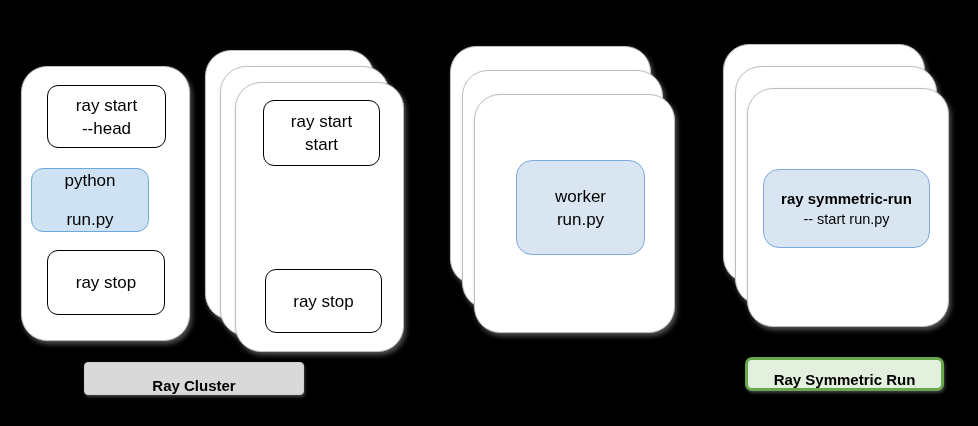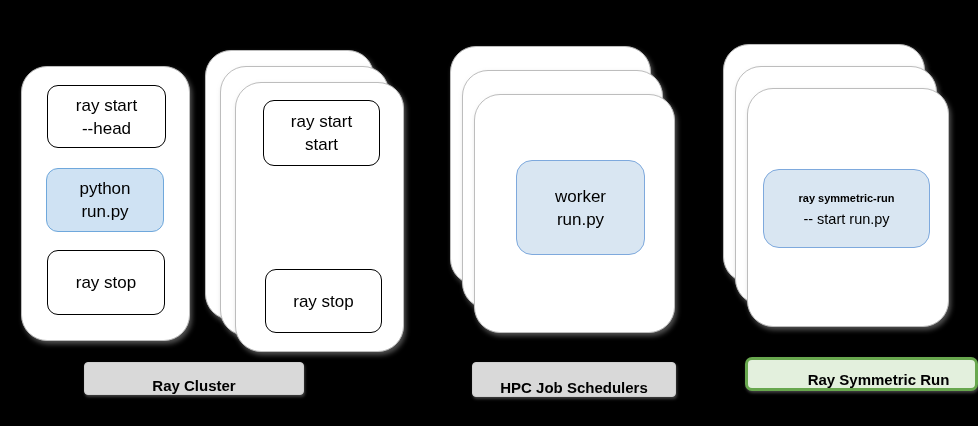--- a/index.html
+++ b/index.html
@@ -37,27 +37,27 @@
   .cmd.blue {
     background: var(--blue-fill, #cfe2f3);
     border: 1.5px solid var(--blue-border, #6fa8dc);
     border-radius: 12px;
   }
   .cmd.blue-soft {
     background: var(--blue-soft-fill, #d9e6f2);
     border: 1.5px solid var(--blue-soft-border, #7ea9dd);
     border-radius: 16px;
   }
-  .cmd .bold-line { font-weight: 700; font-size: 11px; line-height: 21px; }
+  .cmd .bold-line { font-weight: 700; font-size: 15px; line-height: 21px; }
   .cmd .sub-line  { font-size: 14.5px; line-height: 21px; }
 
   
   #head-card        { left: 21px;  top: 66px;  width: 167px; height: 273px; }
   #box-start-head   { left: 25px;  top: 18px;  width: 117px; height: 61px; }
-  #box-python-run   { left: 24px;  top: 101px; width: 116px; height: 62px; }
+  #box-python-run   { left: 9px;  top: 101px; width: 116px; height: 62px; justify-content: space-between; }
   #box-stop-head    { left: 25px;  top: 183px; width: 116px; height: 63px; }
 
   
   #worker-back      { left: 205px; top: 50px;  width: 167px; height: 268px; }
   #worker-mid       { left: 220px; top: 66px;  width: 167px; height: 268px; }
   #worker-front     { left: 235px; top: 82px;  width: 167px; height: 268px; }
   #box-start-worker { left: 27px;  top: 17px;  width: 115px; height: 64px; }
   #box-stop-worker  { left: 29px;  top: 186px; width: 115px; height: 62px; }
 
   
@@ -87,21 +87,21 @@
     border: 1px solid #cfcfcf;
     border-radius: 4px;
   }
   .label.green {
     background: var(--green-label-fill, #e3f0dd);
     border: 3px solid var(--green-label-border, #68a74e);
     border-radius: 7px;
   }
   #label-ray-cluster { left: 84px;  top: 362px; width: 218px; height: 31px; }
   #label-hpc         { left: 472px; top: 362px; width: 202px; height: 33px; }
-  #label-symmetric   { left: 745px; top: 357px; width: 193px; height: 28px; padding-left: 34px; }
+  #label-symmetric   { left: 745px; top: 357px; width: 193px; height: 28px; }
 </style>
 </head>
 <body>
 
 <div class="stage">
 
   <div class="card" id="head-card">
     <div class="cmd" id="box-start-head">
       <span>ray start</span>
       <span>--head</span>
@@ -141,20 +141,17 @@
   <div class="card" id="sym-front">
     <div class="cmd blue-soft" id="box-symmetric">
       <span class="bold-line">ray symmetric-run</span>
       <span class="sub-line">-- start run.py</span>
     </div>
   </div>
 
   <div class="label gray" id="label-ray-cluster">
     <span>Ray Cluster</span>
   </div>
-  <div class="label gray" id="label-hpc">
-    <span>HPC Job Schedulers</span>
-  </div>
   <div class="label green" id="label-symmetric">
     <span>Ray Symmetric Run</span>
   </div>
 
 </div>
 
 </body></html>

